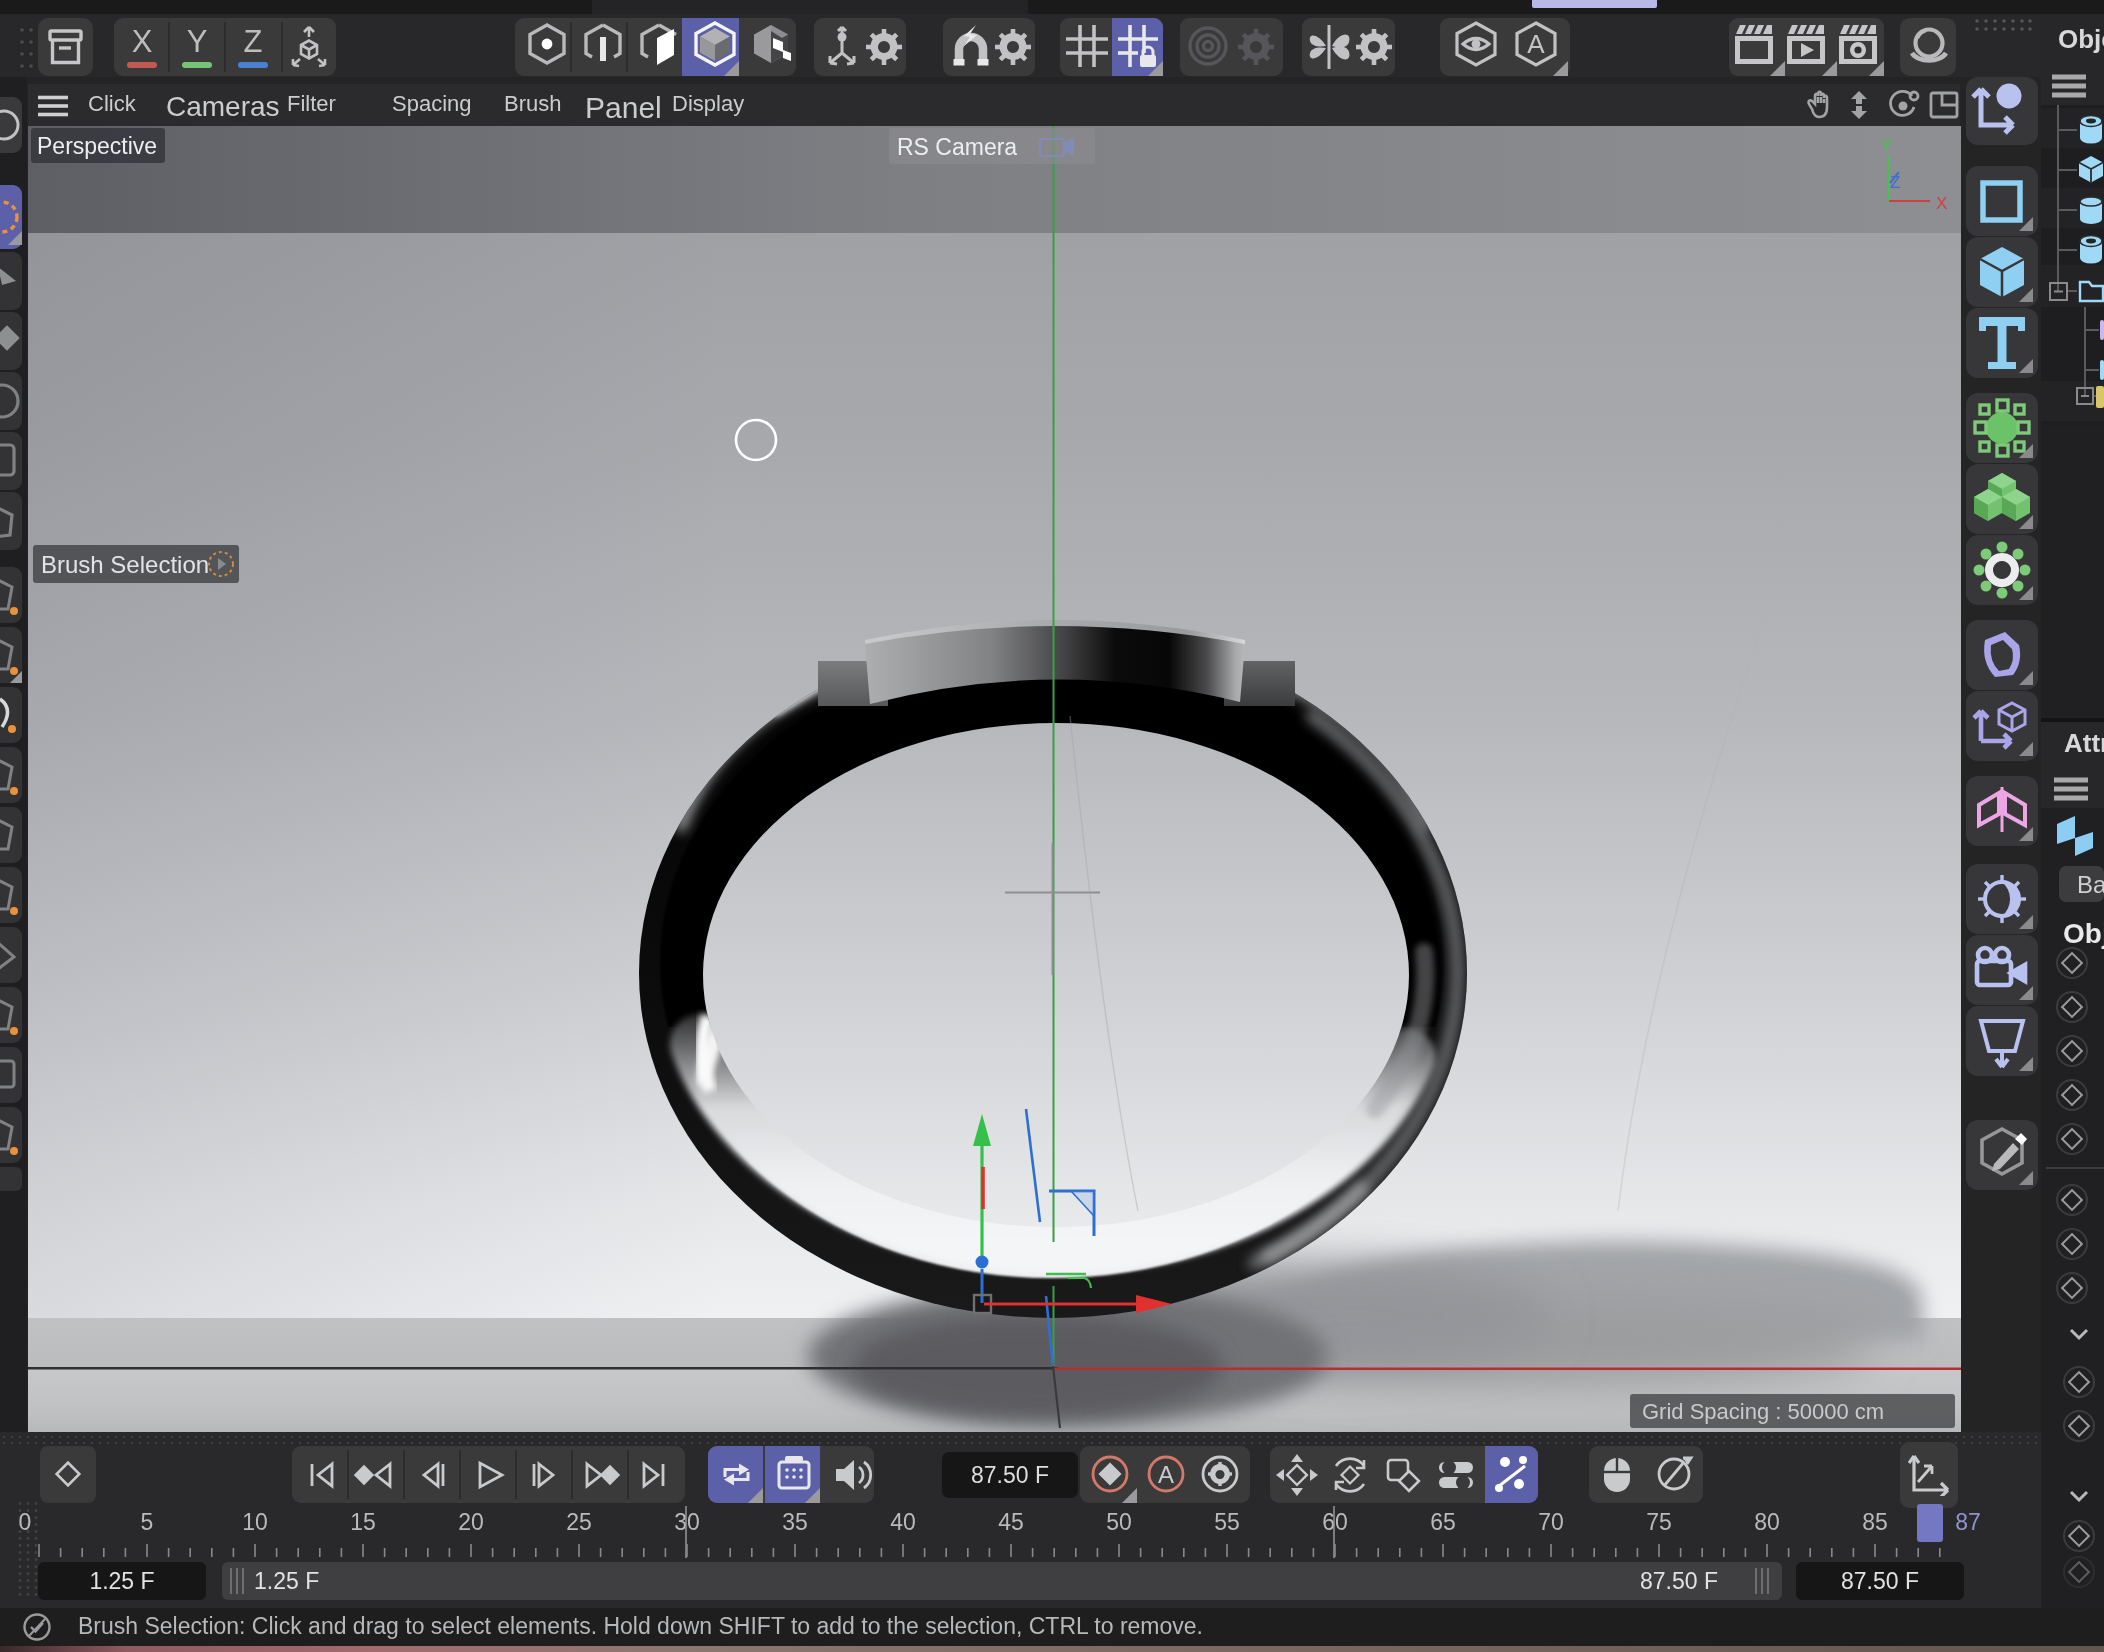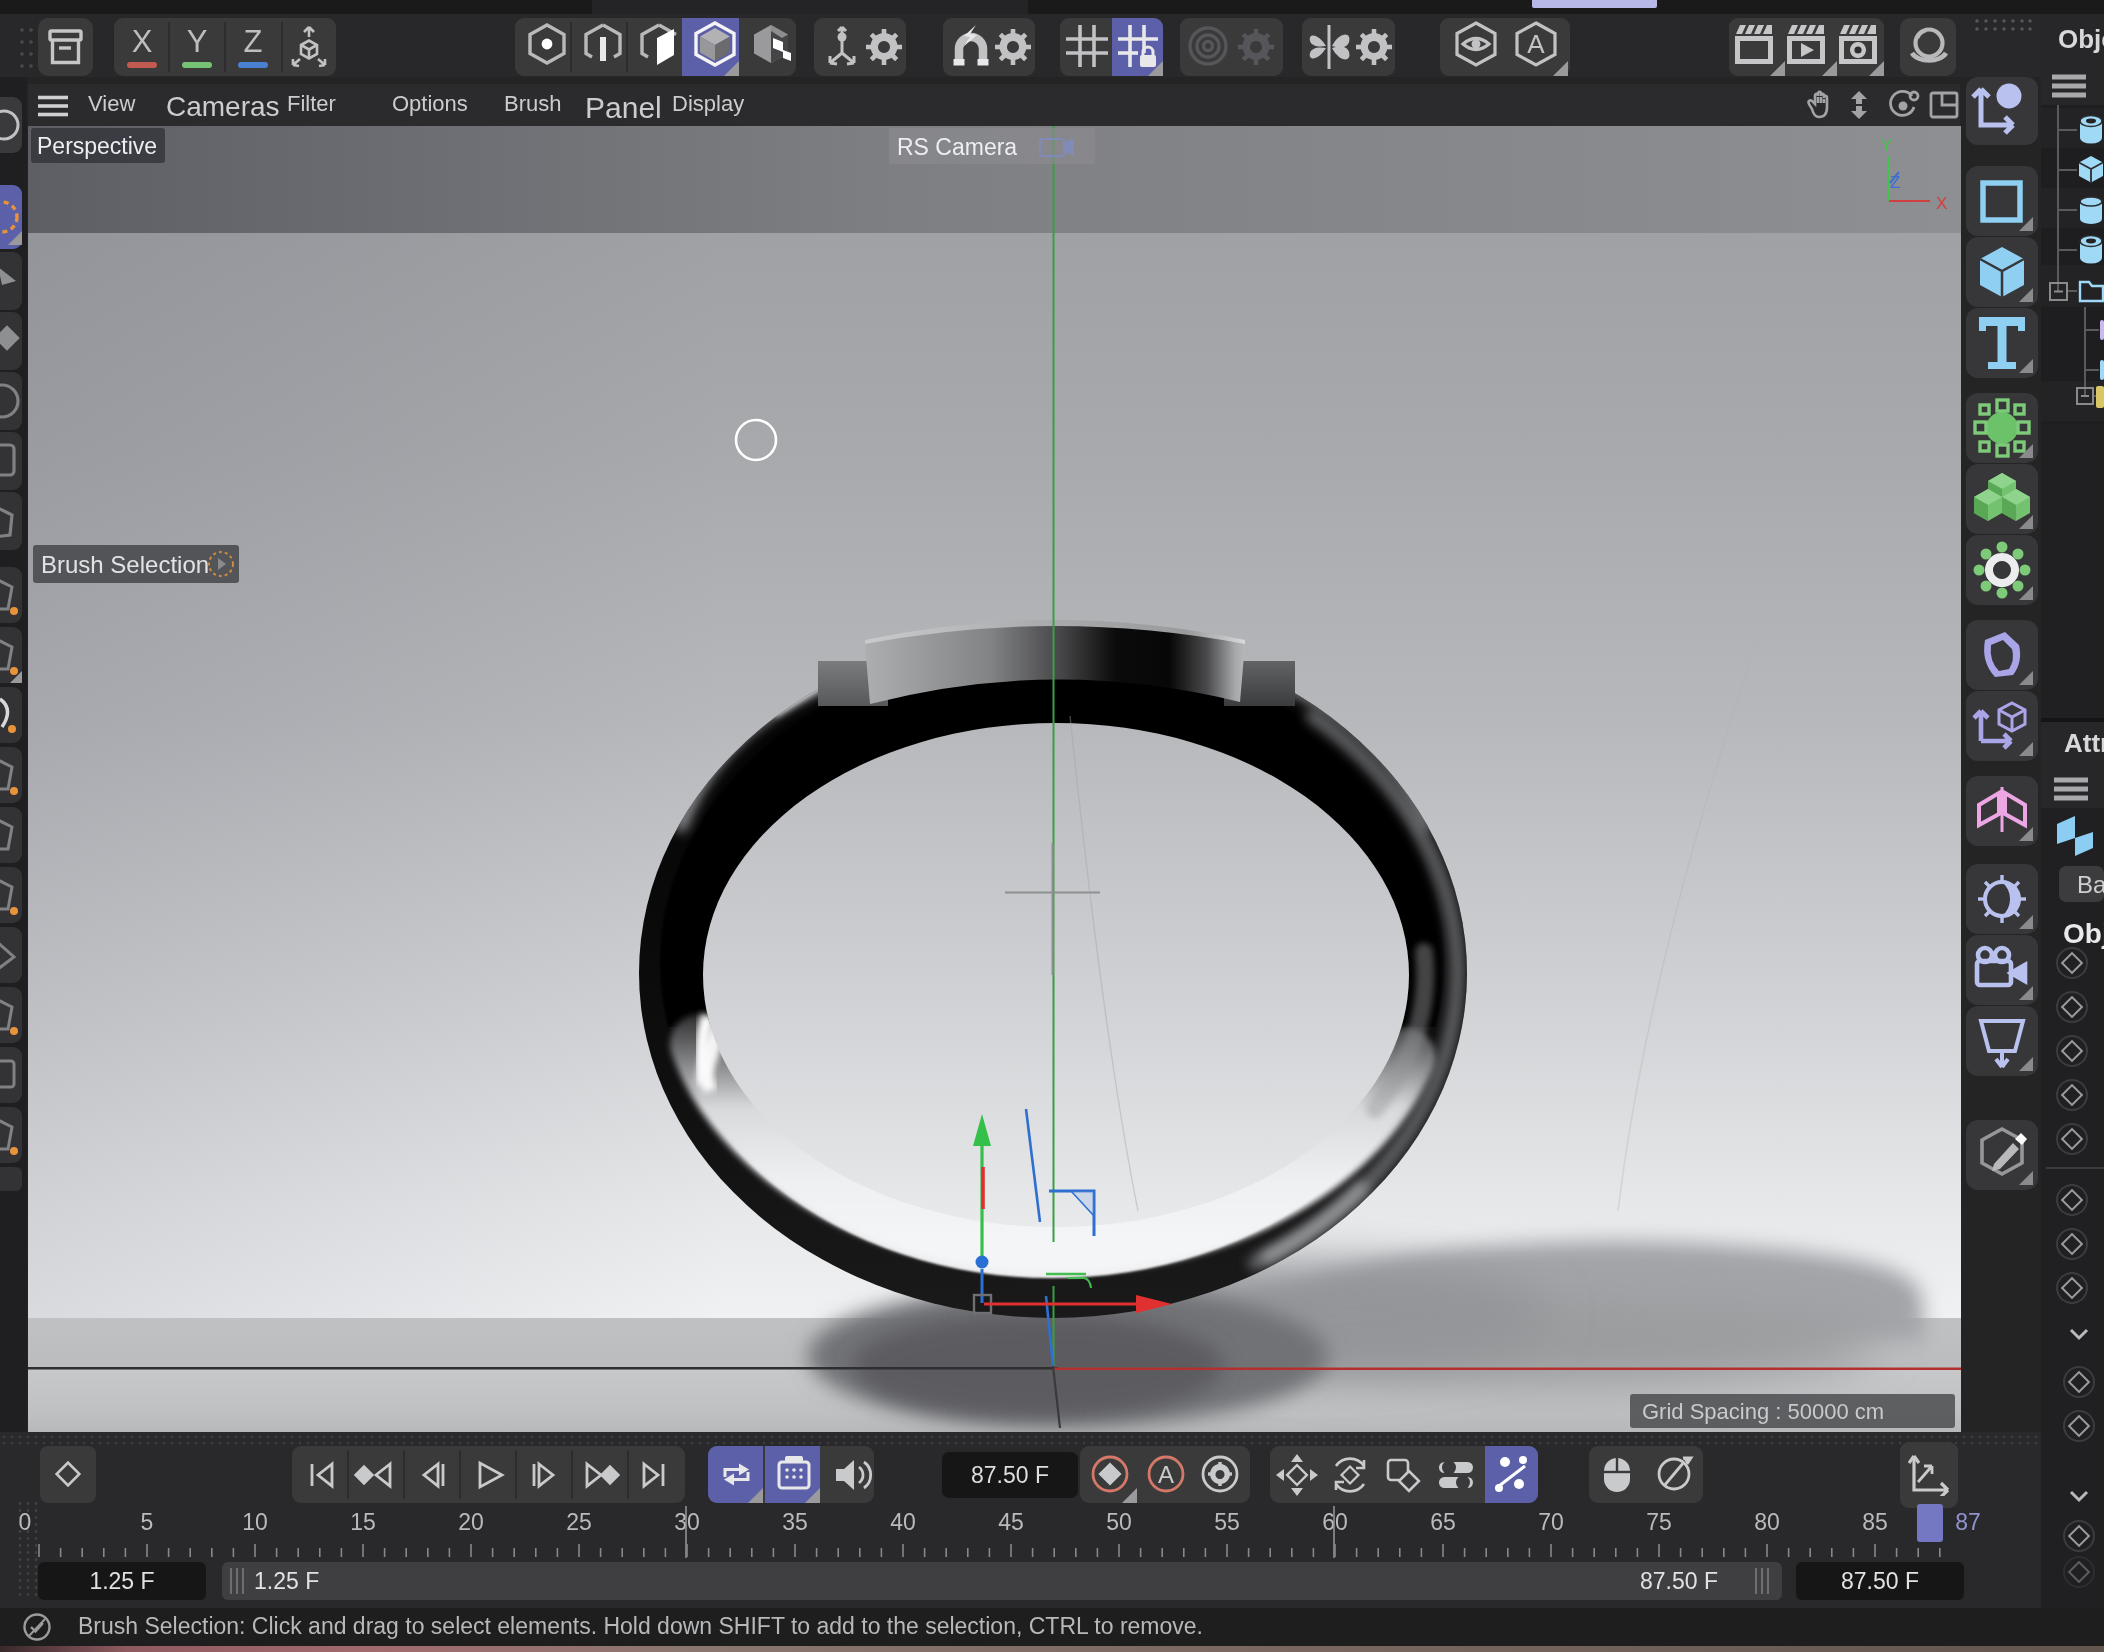--- a/index.html
+++ b/index.html
@@ -330,24 +330,24 @@
 </svg>
 
 <div class="abs" id="menubar" style="left:28px;top:84px;width:1932px;height:42px;background:#2b2b2d;border-bottom:1px solid #1c1c1d;"></div>
 <svg class="abs" style="left:38px;top:95px;" width="30" height="22" viewBox="0 0 30 22">
   <g stroke="#cfcfd1" stroke-width="3.6">
       <line x1="0" y1="2.5" x2="30" y2="2.5"></line>
       <line x1="0" y1="11" x2="30" y2="11"></line>
       <line x1="0" y1="19.5" x2="30" y2="19.5"></line>
     </g>
 </svg>
-<div class="abs" style="left:88px;top:91px;font-size:22px;color:#cbccce;">View</div>
+<div class="abs" style="left:88px;top:91px;font-size:22px;color:#cbccce;">Click</div>
 <div class="abs" style="left:166px;top:91px;font-size:28px;color:#cbccce;">Cameras</div>
 <div class="abs" style="left:287px;top:91px;font-size:22px;color:#cbccce;">Filter</div>
-<div class="abs" style="left:392px;top:91px;font-size:22px;color:#cbccce;">Options</div>
+<div class="abs" style="left:392px;top:91px;font-size:22px;color:#cbccce;">Spacing</div>
 <div class="abs" style="left:504px;top:91px;font-size:22px;color:#cbccce;">Brush</div>
 <div class="abs" style="left:585px;top:91px;font-size:30px;color:#cbccce;">Panel</div>
 <div class="abs" style="left:672px;top:91px;font-size:22px;color:#cbccce;">Display</div>
 
 <svg class="abs" style="left:1804px;top:89px;" width="156" height="32" viewBox="0 0 156 32">
 
   <g fill="none" stroke="#a2a3a5" stroke-width="2.6">
     <path d="M8 20 C6 16 3 14 5 12 C7 10 9 13 11 15 L11 7 C11 4 14 4 14 7 L14 5 C14 2 17 2 17 5 L17 7 C17 4 20 4 20 7 L20 9 C20 6 23 6 23 9 L23 18 C23 25 20 28 15 28 C11 28 9 24 8 20 Z"></path>
     <line x1="14" y1="8" x2="14" y2="14"></line>
       <line x1="17" y1="8" x2="17" y2="14"></line>

